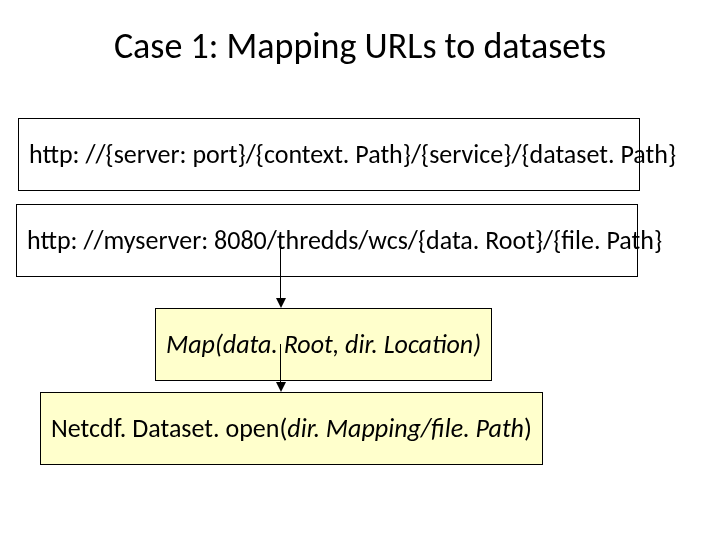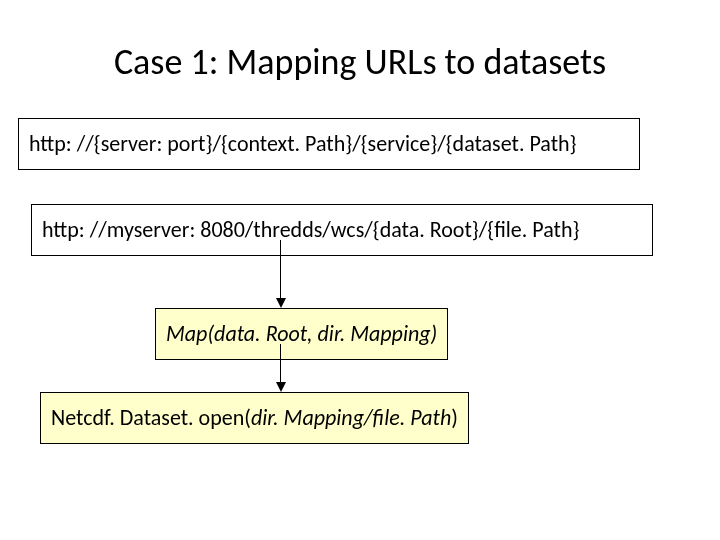--- a/index.html
+++ b/index.html
@@ -17,28 +17,27 @@
     height: 540px;
   }
   .title {
     position: absolute;
     top: 24px;
     left: 0;
     width: 720px;
     text-align: center;
     font-size: 36px;
     font-weight: 400;
-    margin-top: 16px;
   }
   .box {
     position: absolute;
     border: 1px solid #000;
     background: #ffffff;
-    padding: 12px 10px;
-    font-size: 22px;
+    padding: 20px 10px;
+    font-size: 26px;
     line-height: 1.2;
     white-space: nowrap;
   }
   .box-yellow {
     background: #ffffcc;
   }
   .italic {
     font-style: italic;
   }
   .arrow-line {
@@ -57,26 +56,26 @@
 </style>
 </head>
 <body>
 
 <div class="slide">
 
   <div class="title">Case 1: Mapping URLs to datasets</div>
 
   <div class="box" style="top:118px; left:18px; width:600px;">http: //{server: port}/{context. Path}/{service}/{dataset. Path}</div>
 
-  <div class="box" style="top:204px; left:31px; width:600px;">http: //myserver: 8080/thredds/wcs/{data. Root}/{file. Path}</div>
+  <div class="box" style="top:204px; left:16px; width:600px;">http: //myserver: 8080/thredds/wcs/{data. Root}/{file. Path}</div>
 
   <div class="arrow-line" style="top:240px; left:280px; height:60px;"></div>
   <div class="arrow-head" style="top:298px; left:275.5px;"></div>
 
-  <div class="box box-yellow italic" style="top:308px; left:155px;">Map(data. Root, dir. Mapping)</div>
+  <div class="box box-yellow italic" style="top:308px; left:155px;">Map(data. Root, dir. Location)</div>
 
   <div class="arrow-line" style="top:344px; left:280px; height:40px;"></div>
   <div class="arrow-head" style="top:382px; left:275.5px;"></div>
 
   <div class="box box-yellow" style="top:392px; left:40px;">
     <span>Netcdf. Dataset. open(<span class="italic">dir. Mapping/file. Path</span>)</span>
   </div>
 
 </div>
 

